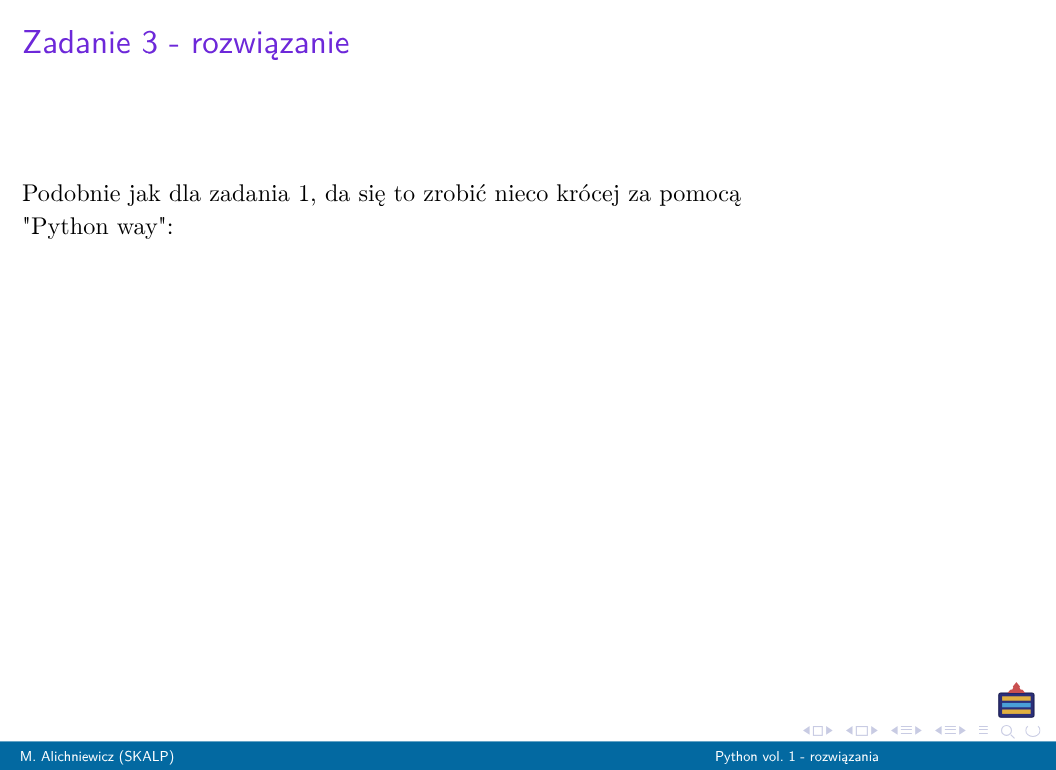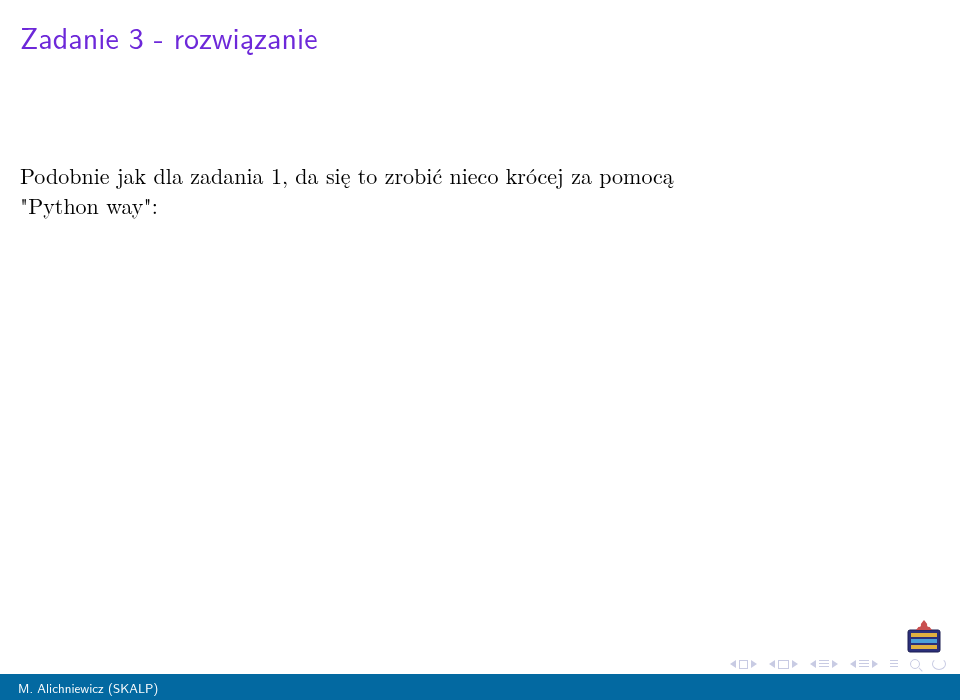--- a/index.html
+++ b/index.html
@@ -150,13 +150,14 @@
     <span class="lines"></span>
     <span class="tri right"></span>
   </span>
   <span class="lines" style="width:8px"></span>
   <span class="mag"></span>
   <span class="loop"></span>
 </div>
 
 <div class="footer">
   <div class="author">M. Alichniewicz (SKALP)</div>
+  <div class="center">Python vol. 1 - rozwiązania</div>
 </div>
 
 </body></html>

